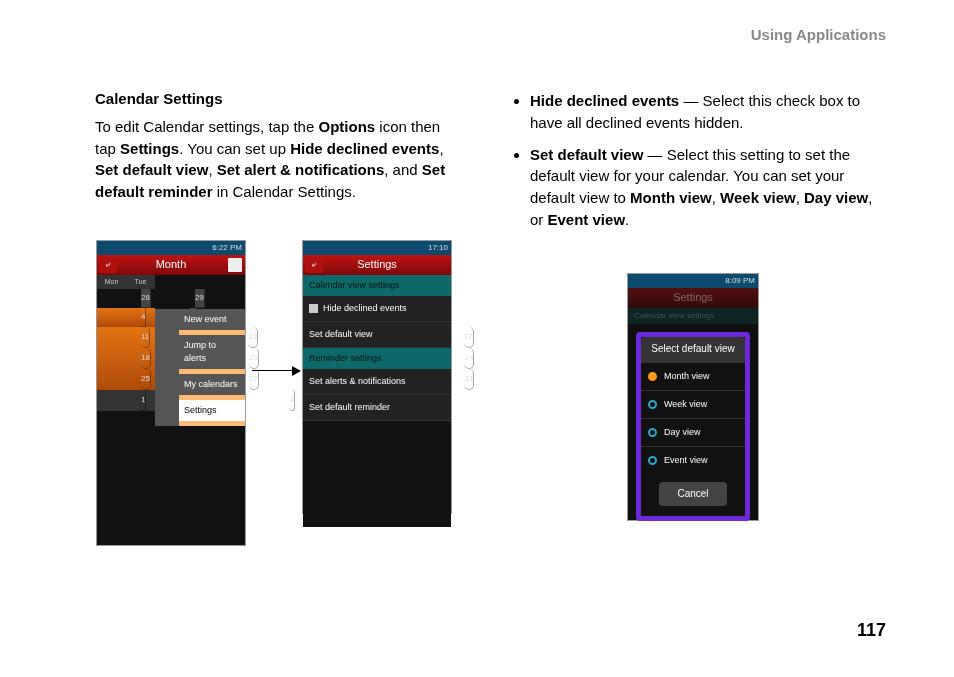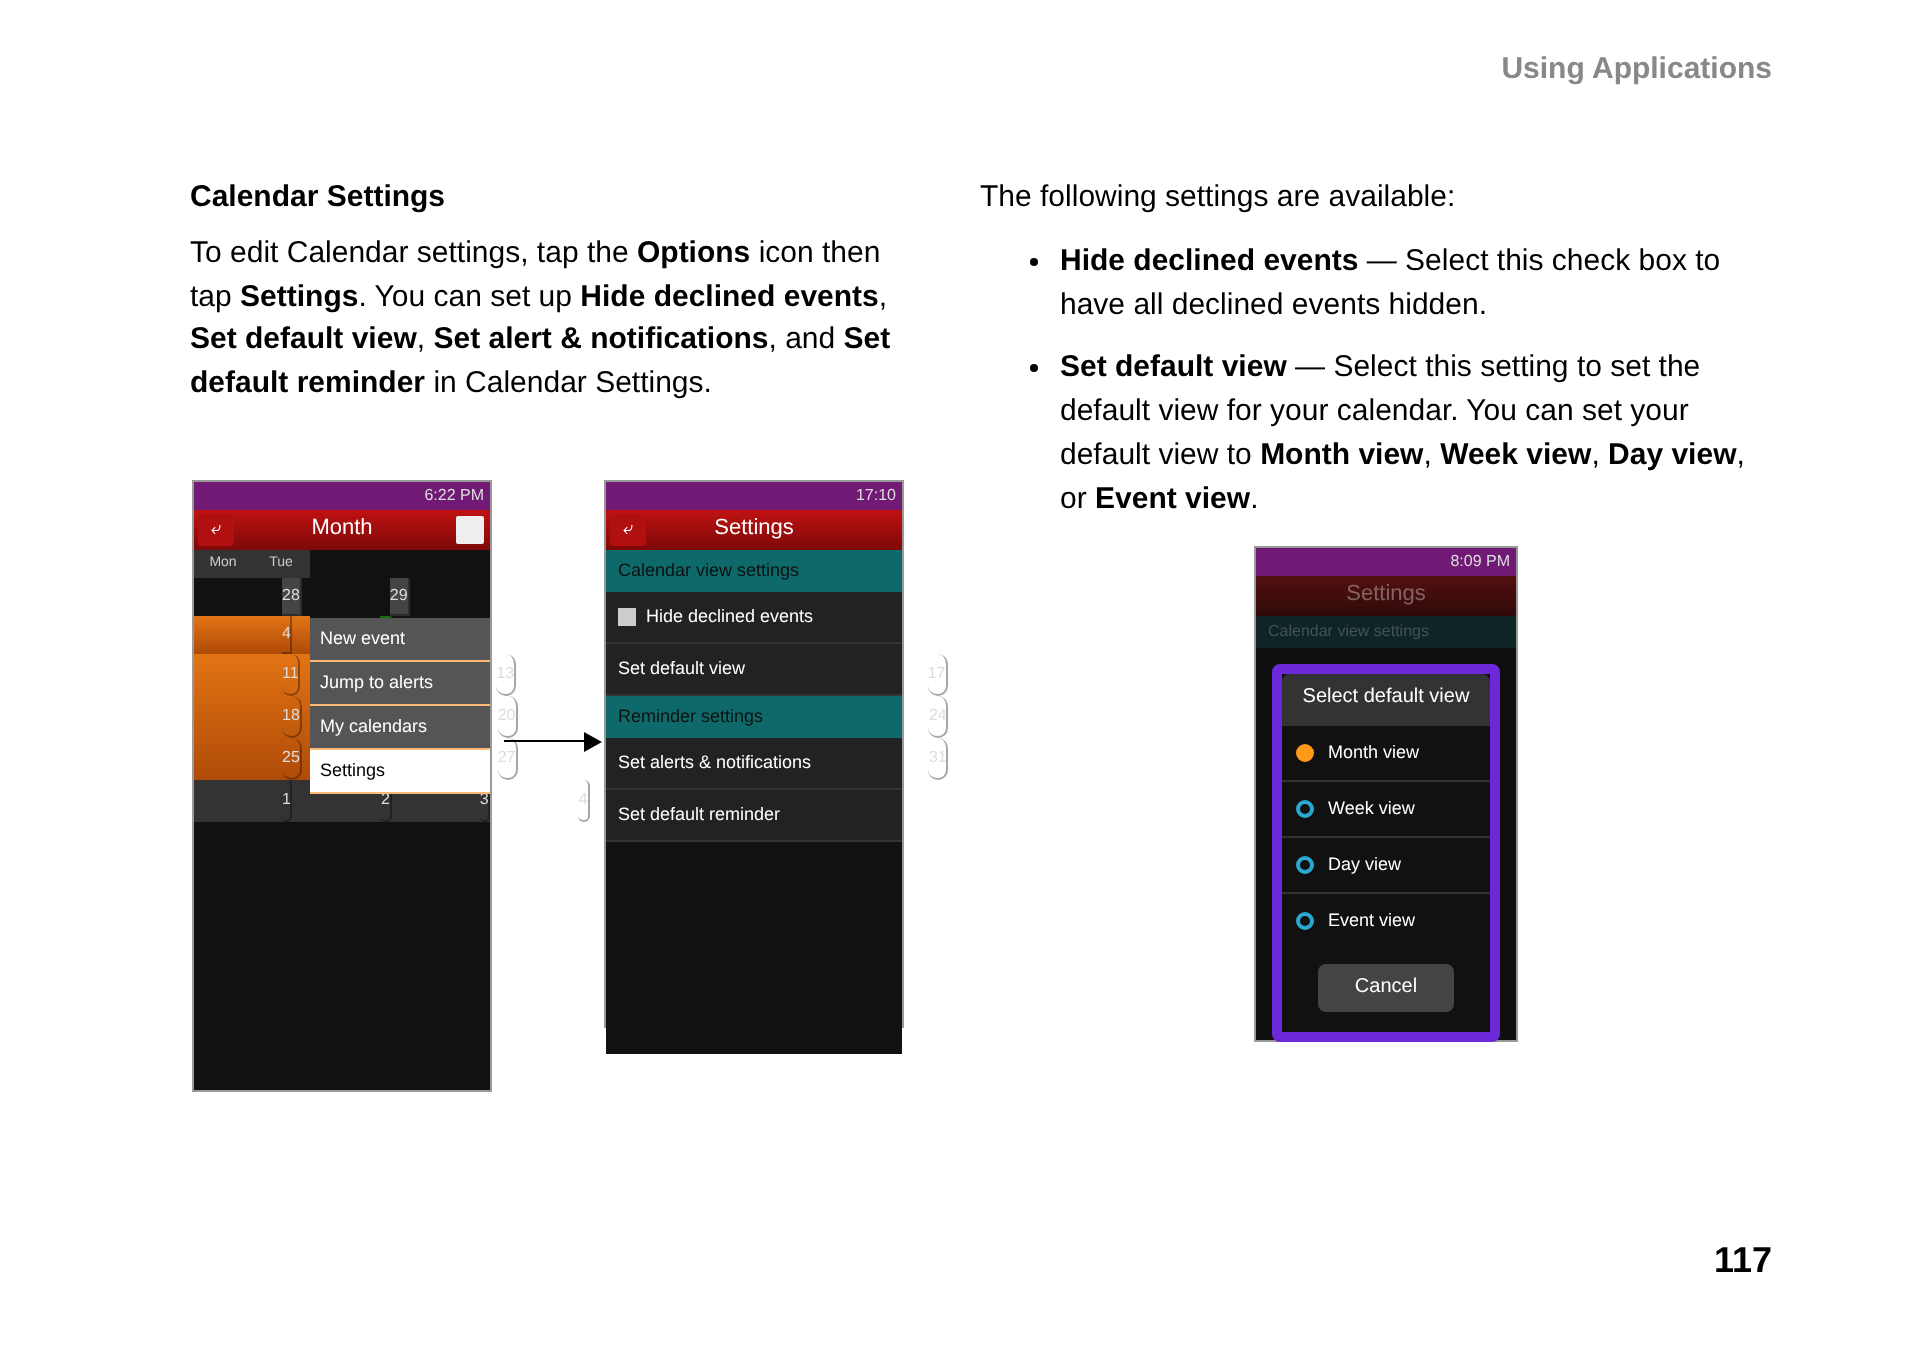--- a/index.html
+++ b/index.html
@@ -60,21 +60,21 @@
   
   .phone {
     position: absolute;
     width: 150px;
     border: 1px solid #999;
     background: #111;
     box-sizing: border-box;
   }
   .statusbar {
     height: 14px;
-    background: #701a75;
+    background: #0c4a6e;
     color: #ddd;
     font-size: 8px;
     text-align: right;
     padding: 1px 3px 0 0;
     box-sizing: border-box;
   }
   .titlebar {
     height: 20px;
     background: linear-gradient(#c01212, #7d0808);
     color: #fff;
@@ -96,21 +96,22 @@
   .submenu {
     position: absolute;
     left: 58px; top: 34px;
     width: 90px;
     background: #555;
     color: #fff;
     font-size: 9px;
   }
   .submenu div {
     padding: 4px 5px;
-    border-bottom: 1px solid #fdba74;
+    border-bottom: 5px solid #fdba74;
+    margin-left: 24px;
   }
   .submenu .active {
     background: #fff; color: #000;
   }
   .calhead {
     width:58px; display:flex; font-size:7px; color:#ccc; background:#333;
   }
   .calhead div { width:29px; text-align:center; padding:2px 0;}
   .calcells { width:58px; }
   .calrow { display:flex; }
@@ -204,21 +205,20 @@
   <div class="header">Using Applications</div>
 
   <div class="colL">
     <div class="h3">Calendar Settings</div>
     <p>
       <span>To edit Calendar settings, tap the </span><b>Options</b><span> icon then tap </span><b>Settings</b><span>. You can set up </span><b>Hide declined events</b><span>, </span><b>Set default view</b><span>, </span><b>Set alert &amp; notifications</b><span>, and </span><b>Set default reminder</b><span> in Calendar Settings.</span>
     </p>
   </div>
 
   <div class="colR">
-    <p>The following settings are available:</p>
     <ul>
       <li>
         <b>Hide declined events</b><span> — Select this check box to have all declined events hidden.</span>
       </li>
       <li>
         <b>Set default view</b><span> — Select this setting to set the default view for your calendar. You can set your default view to </span><b>Month view</b><span>, </span><b>Week view</b><span>, </span><b>Day view</b><span>, or </span><b>Event view</b><span>.</span>
       </li>
     </ul>
   </div>
 

